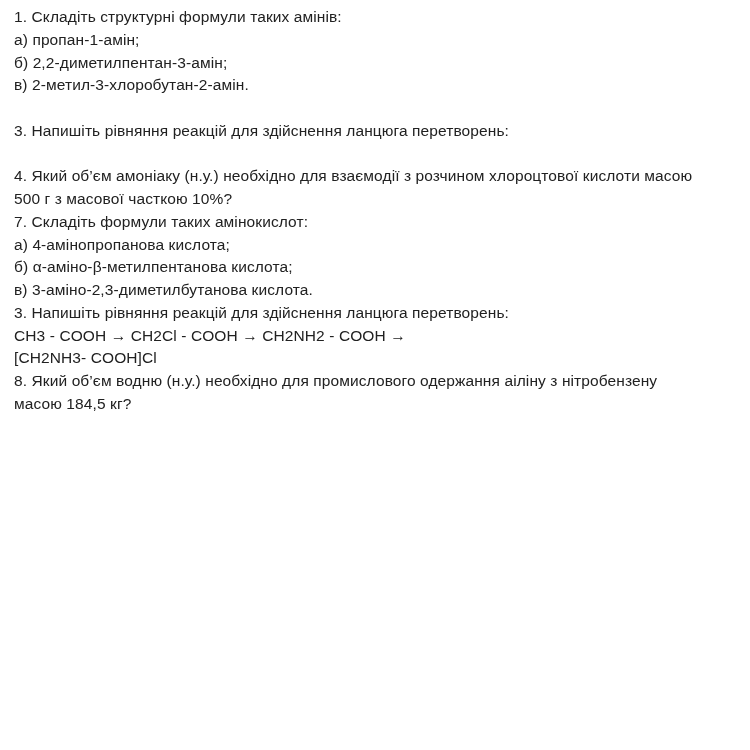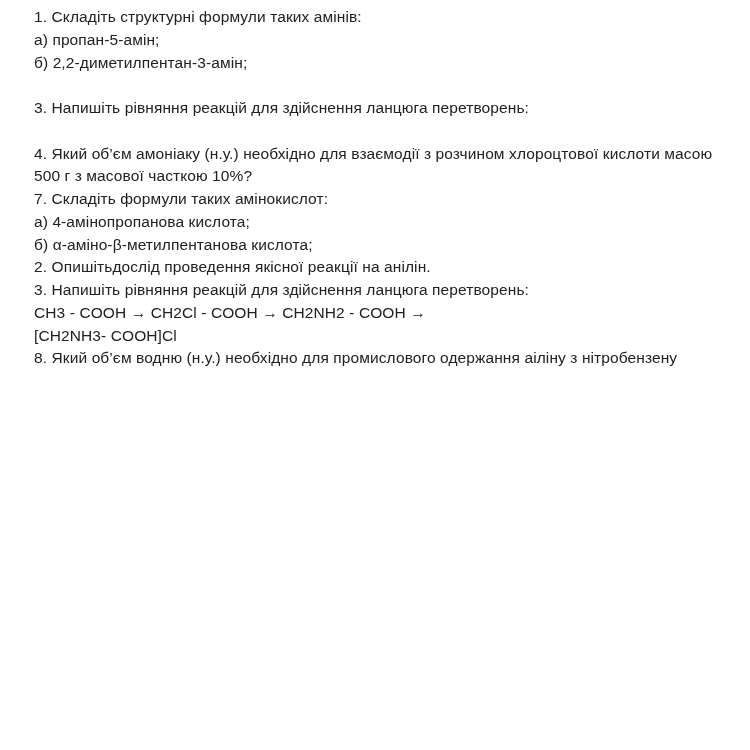--- a/index.html
+++ b/index.html
@@ -12,44 +12,45 @@
     height: 750px;
     overflow: hidden;
     font-family: "Liberation Sans", "DejaVu Sans", sans-serif;
   }
   .page {
     box-sizing: border-box;
     width: 646px;
     height: 750px;
     padding: 6px 4px 16px 14px;
     background: #ffffff;
-    margin-left: 20px;
   }
   .line {
     min-height: 22.75px;
     line-height: 22.75px;
     font-size: 15.5px;
     color: #212121;
     white-space: nowrap;
     letter-spacing: 0.1px;
   }
 </style>
 </head>
 <body>
 
 <div class="page">
   <div class="line">1. Складіть структурні формули таких амінів:</div>
-  <div class="line">а) пропан-5-амін;</div>
+  <div class="line">а) пропан-1-амін;</div>
   <div class="line">б) 2,2-диметилпентан-3-амін;</div>
+  <div class="line">в) 2-метил-3-хлоробутан-2-амін.</div>
   <div class="line"></div>
   <div class="line">3. Напишіть рівняння реакцій для здійснення ланцюга перетворень:</div>
   <div class="line"></div>
   <div class="line">4. Який об’єм амоніаку (н.у.) необхідно для взаємодії з розчином хлороцтової кислоти масою</div>
   <div class="line">500 г з масової часткою 10%?</div>
   <div class="line">7. Складіть формули таких амінокислот:</div>
   <div class="line">а) 4-амінопропанова кислота;</div>
   <div class="line">б) α-аміно-β-метилпентанова кислота;</div>
-  <div class="line">2. Опишітьдослід проведення якісної реакції на анілін.</div>
+  <div class="line">в) 3-аміно-2,3-диметилбутанова кислота.</div>
   <div class="line">3. Напишіть рівняння реакцій для здійснення ланцюга перетворень:</div>
   <div class="line">CH3 - COOH → CH2Cl - COOH → CH2NH2 - COOH →</div>
   <div class="line">[CH2NH3- COOH]Cl</div>
   <div class="line">8. Який об’єм водню (н.у.) необхідно для промислового одержання аіліну з нітробензену</div>
+  <div class="line">масою 184,5 кг?</div>
 </div>
 
 </body></html>

